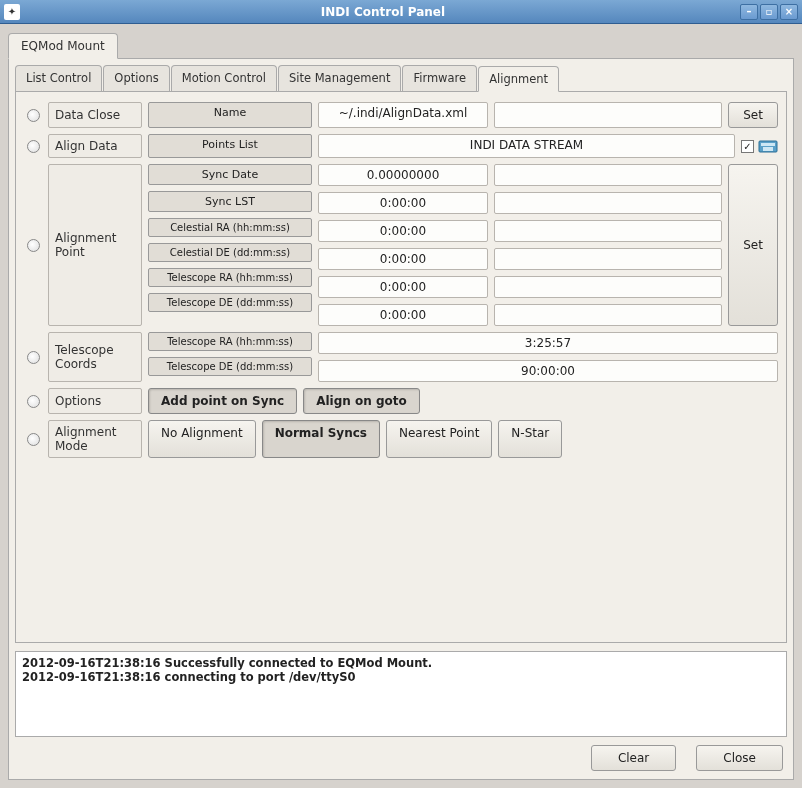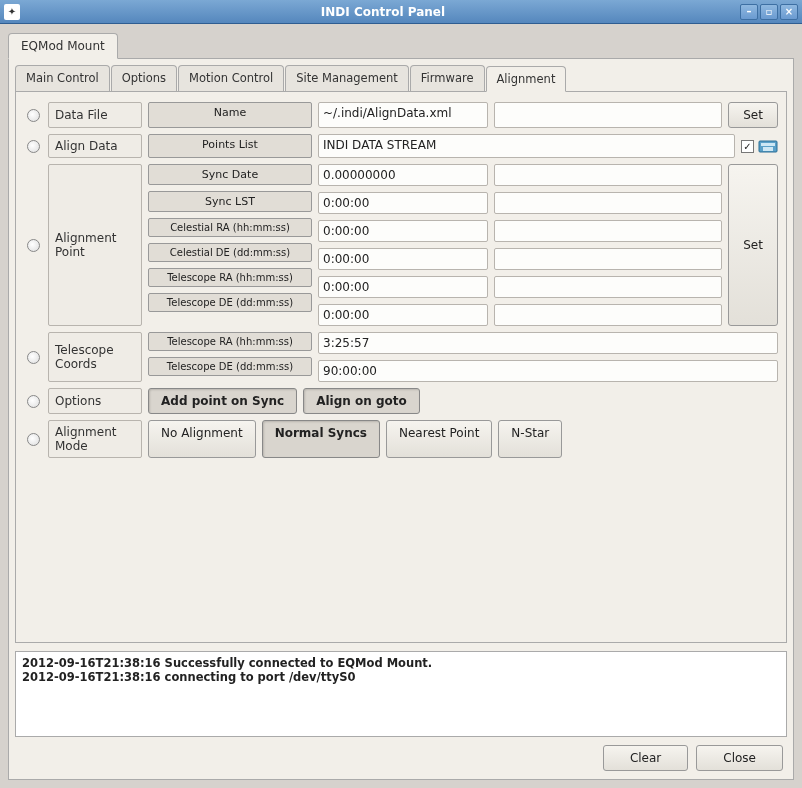--- a/index.html
+++ b/index.html
@@ -26,37 +26,37 @@
 .inner-panel { border: 1px solid #aaa; background: #f2efe9; padding: 10px 8px; flex: 1; overflow: auto; }
 
 .row { display: flex; align-items: stretch; margin-bottom: 6px; gap: 6px; }
 .radiocell { width: 18px; display: flex; align-items: center; justify-content: center; }
 .radio { width: 13px; height: 13px; border: 1px solid #888; border-radius: 50%; background: radial-gradient(circle at 40% 40%, #fff, #ddd); cursor: pointer; }
 
 .labelbox { width: 94px; border: 1px solid #b8b4ae; background: #efece6; display: flex; align-items: center; padding: 4px 6px; color: #333; border-radius: 2px; }
 .labelbox.tall { align-items: center; }
 
 .headerbox { border: 1px solid #999; background: #e1ddd6; text-align: center; padding: 3px 4px; border-radius: 2px; color: #222; font-size: 11px; }
-.valuebox { border: 1px solid #b8b4ae; background: #fdfdfb; padding: 3px 4px; border-radius: 2px; color: #222; min-height: 22px; }
+.valuebox { border: 1px solid #b8b4ae; background: #fdfdfb; text-align: center; padding: 3px 4px; border-radius: 2px; color: #222; min-height: 22px; }
 .emptybox { border: 1px solid #b8b4ae; background: #fdfdfb; border-radius: 2px; min-height: 22px; }
 
 .btn { border: 1px solid #999; background: linear-gradient(to bottom, #f6f4ef, #e3e0d9); padding: 5px 12px; border-radius: 3px; cursor: pointer; color: #222; text-align: center; }
 .btn.pressed { background: #d9d5ce; border-color: #888; box-shadow: inset 1px 1px 2px rgba(0,0,0,0.15); font-weight: bold;}
 .btn.tall { display: flex; align-items: center; justify-content: center; }
 
 .colstack { display: flex; flex-direction: column; gap: 6px; }
 
 .checkbox { width: 13px; height: 13px; border: 1px solid #777; background: #fff; display: inline-flex; align-items: center; justify-content: center; font-size: 10px; color: #222; cursor: pointer; }
 
 .disk-icon { width: 20px; height: 14px; display: inline-block; }
 
 .logarea { margin-top: 8px; background: #fff; border: 1px solid #aaa; padding: 4px 6px; height: 86px; overflow: auto; color: #222; white-space: pre-line; font-size: 11.5px; font-weight: bold; }
 
 .footer { display: flex; justify-content: flex-end; gap: 8px; padding: 8px 4px 2px 4px; }
-.footerbtn { border: 1px solid #999; background: linear-gradient(to bottom, #f6f4ef, #e3e0d9); padding: 5px 26px; border-radius: 3px; cursor: pointer; color: #222; }
+.footerbtn { border: 1px solid #999; background: linear-gradient(to bottom, #f6f4ef, #e3e0d9); padding: 5px 26px; border-radius: 3px; cursor: pointer; color: #222; margin-left: 12px; }
 </style>
 </head>
 <body>
 
 <div class="titlebar">
   <span class="icon">✦</span>
   <span class="title">INDI Control Panel</span>
   <div class="winbtns">
     <div class="winbtn">–</div>
     <div class="winbtn">▫</div>
@@ -64,35 +64,35 @@
   </div>
 </div>
 
 <div class="window-body">
   <div class="tabrow">
     <div class="tab active">EQMod Mount</div>
   </div>
 
   <div class="tabpanel">
     <div class="inner-tabrow">
-      <div class="inner-tab">Main Control</div>
+      <div class="inner-tab">List Control</div>
       <div class="inner-tab">Options</div>
       <div class="inner-tab">Motion Control</div>
       <div class="inner-tab">Site Management</div>
       <div class="inner-tab">Firmware</div>
       <div class="inner-tab active">Alignment</div>
     </div>
 
     <div class="inner-panel">
 
       <div class="row">
         <div class="radiocell">
             <div class="radio"></div>
           </div>
-        <div class="labelbox">Data File</div>
+        <div class="labelbox">Data Close</div>
         <div style="flex:0 0 164px" class="headerbox">Name</div>
         <div style="flex:0 0 170px" class="valuebox">~/.indi/AlignData.xml</div>
         <div style="flex:1" class="emptybox"></div>
         <div class="btn" style="width:50px">Set</div>
       </div>
 
       <div class="row">
         <div class="radiocell">
             <div class="radio"></div>
           </div>

